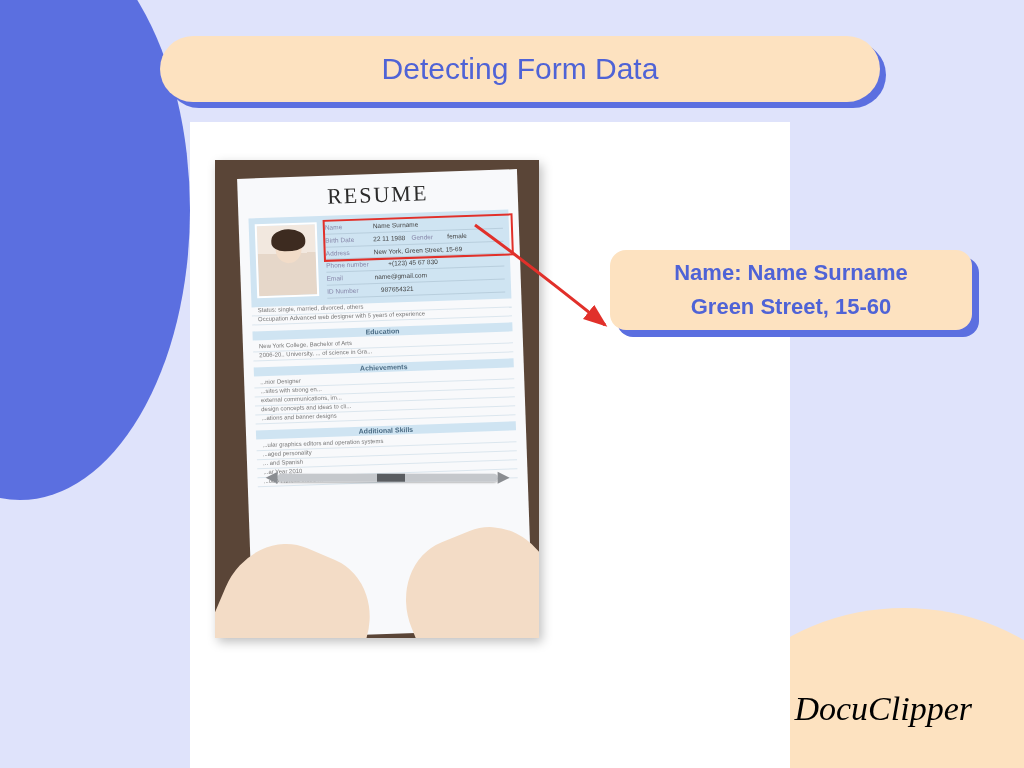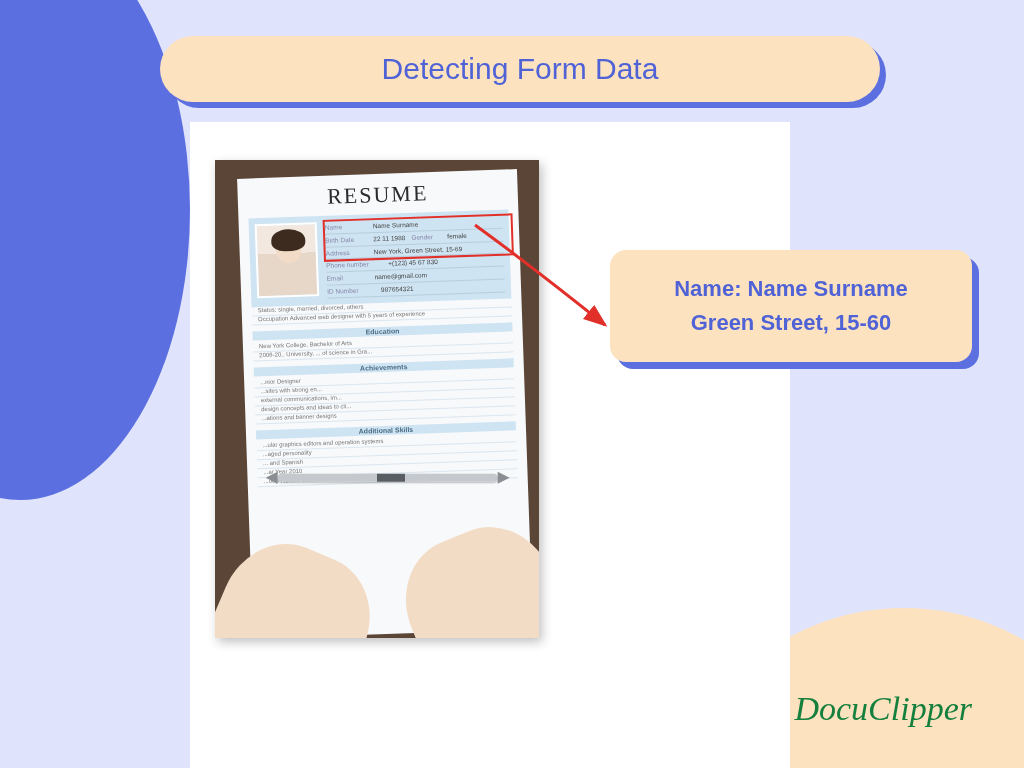--- a/index.html
+++ b/index.html
@@ -211,35 +211,35 @@
     position: absolute;
     top: 7px; left: 7px;
     width: 100%; height: 100%;
     background: #5b6fe0;
     border-radius: 16px;
   }
   .data-panel {
     position: relative;
     background: #fde2c0;
     border-radius: 16px;
-    padding: 22px 24px;
+    padding: 6px 24px;
     color: #4f63d6;
     font-weight: 700;
     font-size: 22px;
     line-height: 1.55;
     text-align: center;
   }
 
   
   .brand {
     position: absolute;
     right: 52px; bottom: 40px;
     font-family: "Brush Script MT", "Segoe Script", cursive;
     font-size: 34px;
-    color: #15803d;
+    color: #000000;
     font-style: italic;
   }
 </style>
 </head>
 <body>
 
 <div class="circle-top-left"></div>
 <div class="circle-bottom-right"></div>
 
 <div class="white-panel"></div>

